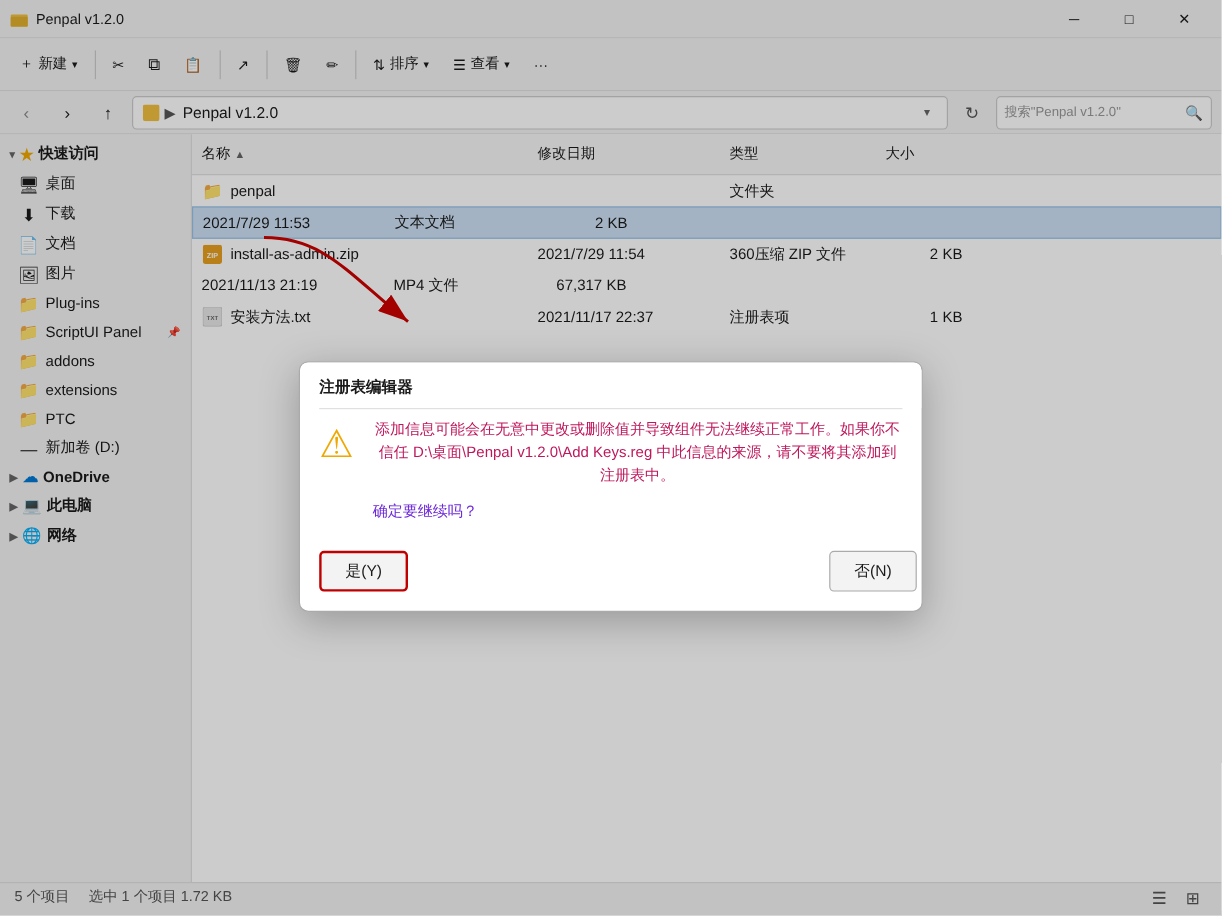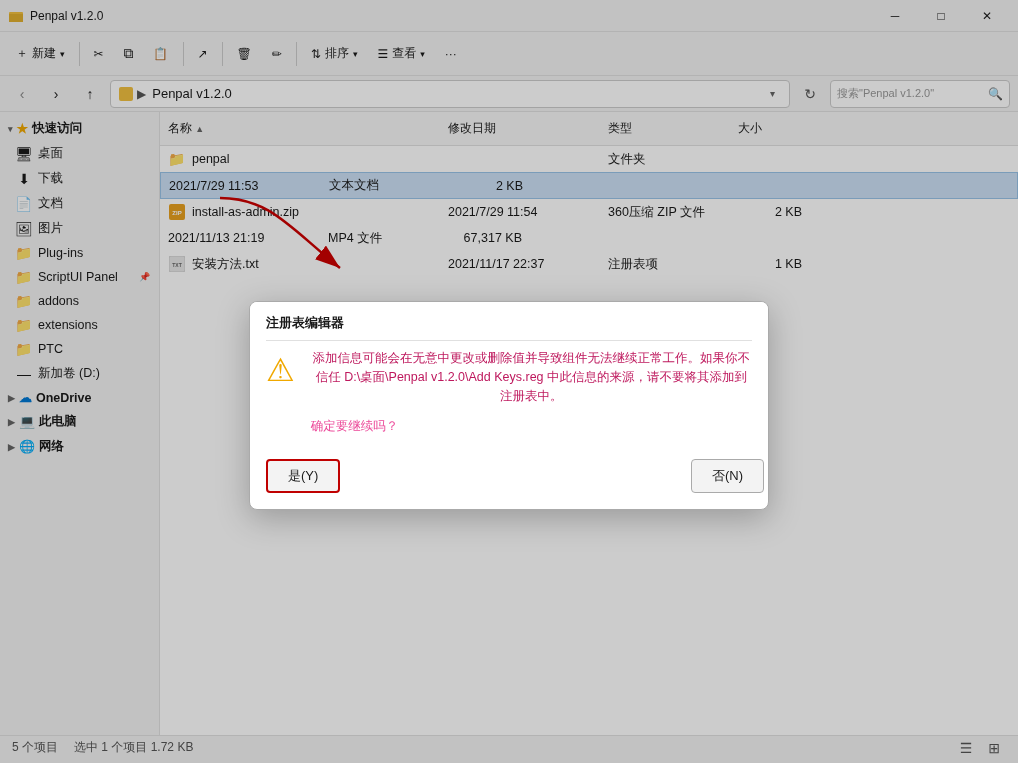--- a/index.html
+++ b/index.html
@@ -330,21 +330,21 @@
     }
     .dialog-text {
       font-size: 12.5px;
       color: #be185d;
       line-height: 1.5;
       text-align: center;
     }
     .dialog-question {
       margin-top: 12px;
       font-size: 12.5px;
-      color: #ec4899;
+      color: #6d28d9;
     }
     .dialog-footer {
       display: flex;
       justify-content: space-between;
       padding: 8px 4px 16px 16px;
       gap: 8px;
     }
     .dialog-btn {
       padding: 6px 20px;
       border-radius: 4px;

